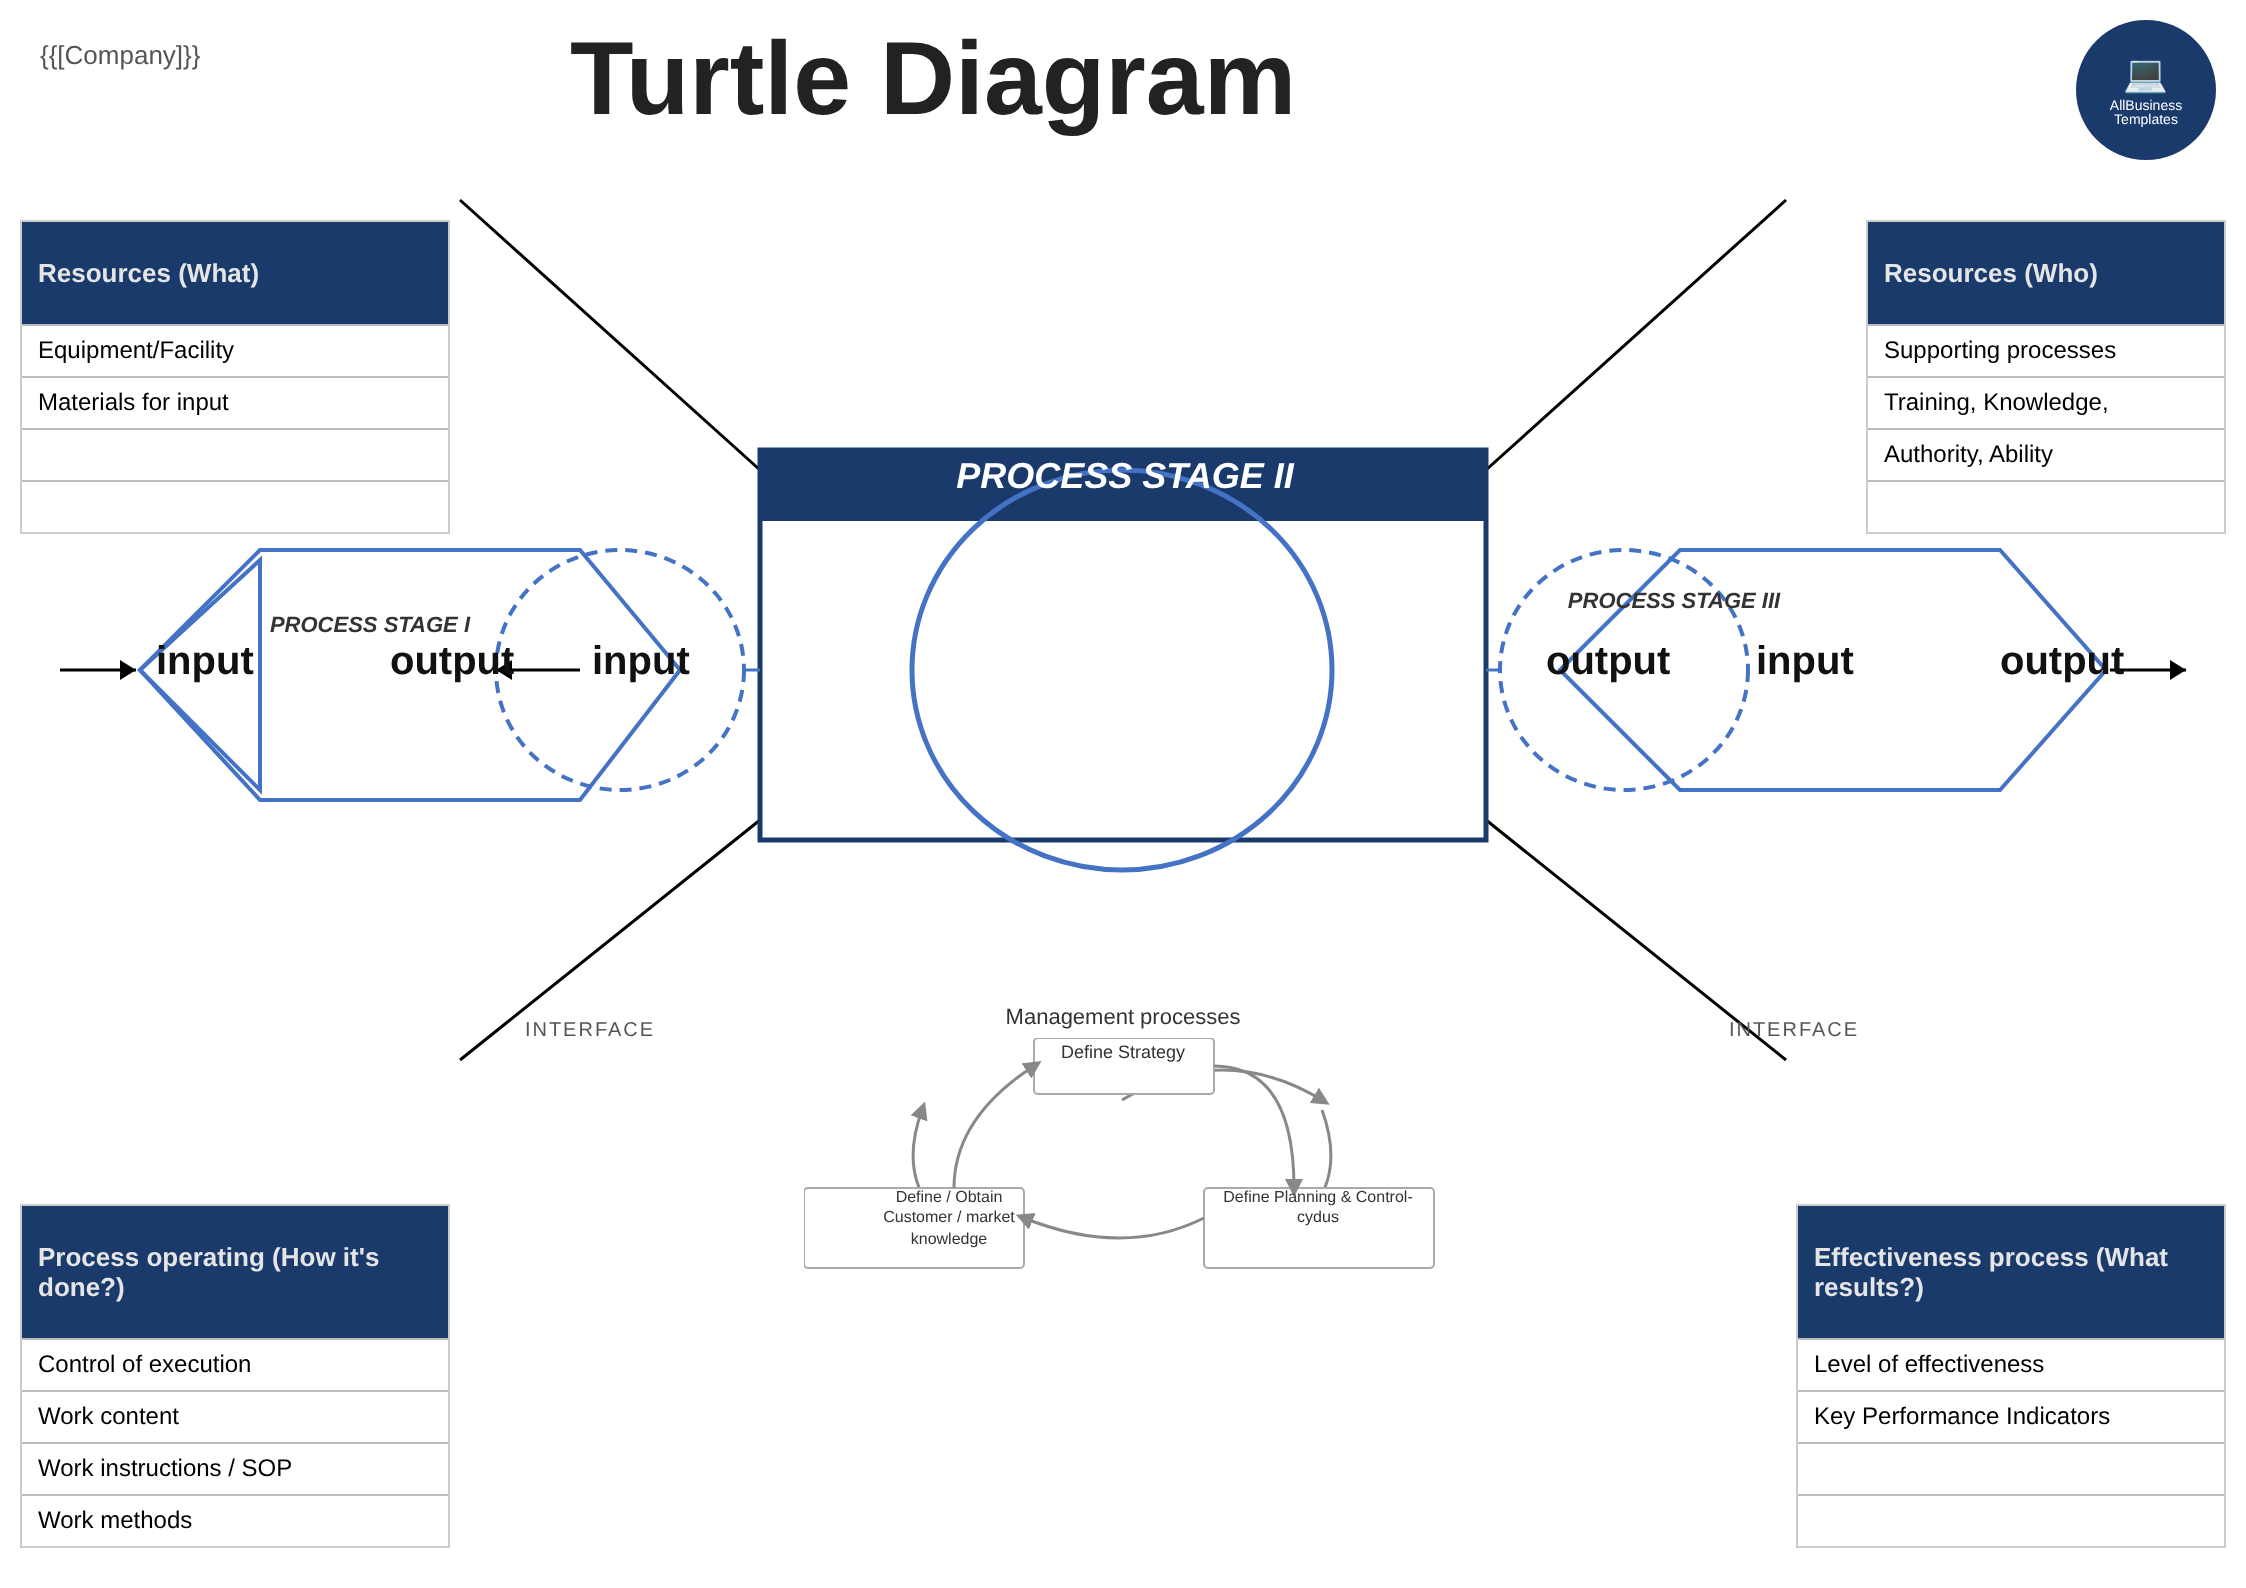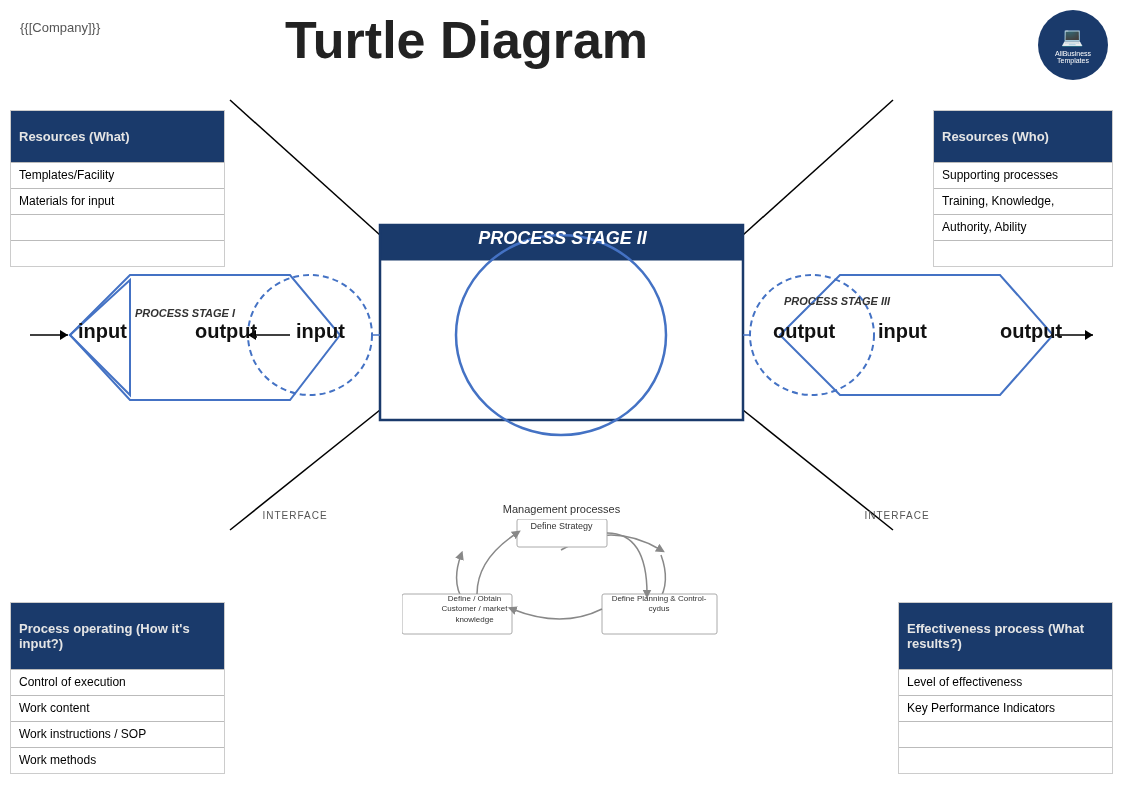--- a/index.html
+++ b/index.html
@@ -117,36 +117,36 @@
 <div class="main-title">Turtle Diagram</div>
 
 <div class="logo-box">
   <div class="logo-icon">💻</div>
   <div style="font-size:7px;">AllBusiness</div>
   <div style="font-size:7px;">Templates</div>
 </div>
 
 <div class="resource-box res-what">
   <div class="resource-box-header">Resources (What)</div>
-  <div class="resource-box-row">Templates/Facility</div>
+  <div class="resource-box-row">Equipment/Facility</div>
   <div class="resource-box-row">Materials for input</div>
   <div class="resource-box-row">&nbsp;</div>
   <div class="resource-box-row">&nbsp;</div>
 </div>
 
 <div class="resource-box res-who">
   <div class="resource-box-header">Resources (Who)</div>
   <div class="resource-box-row">Supporting processes</div>
   <div class="resource-box-row">Training, Knowledge,</div>
   <div class="resource-box-row">Authority,  Ability</div>
   <div class="resource-box-row">&nbsp;</div>
 </div>
 
 <div class="resource-box proc-how">
-  <div class="resource-box-header">Process operating (How it's input?)</div>
+  <div class="resource-box-header">Process operating (How it's done?)</div>
   <div class="resource-box-row">Control of execution</div>
   <div class="resource-box-row">Work content</div>
   <div class="resource-box-row">Work instructions / SOP</div>
   <div class="resource-box-row">Work methods</div>
 </div>
 
 <div class="resource-box eff-results">
   <div class="resource-box-header">Effectiveness process (What results?)</div>
   <div class="resource-box-row">Level of effectiveness</div>
   <div class="resource-box-row">Key Performance Indicators</div>

